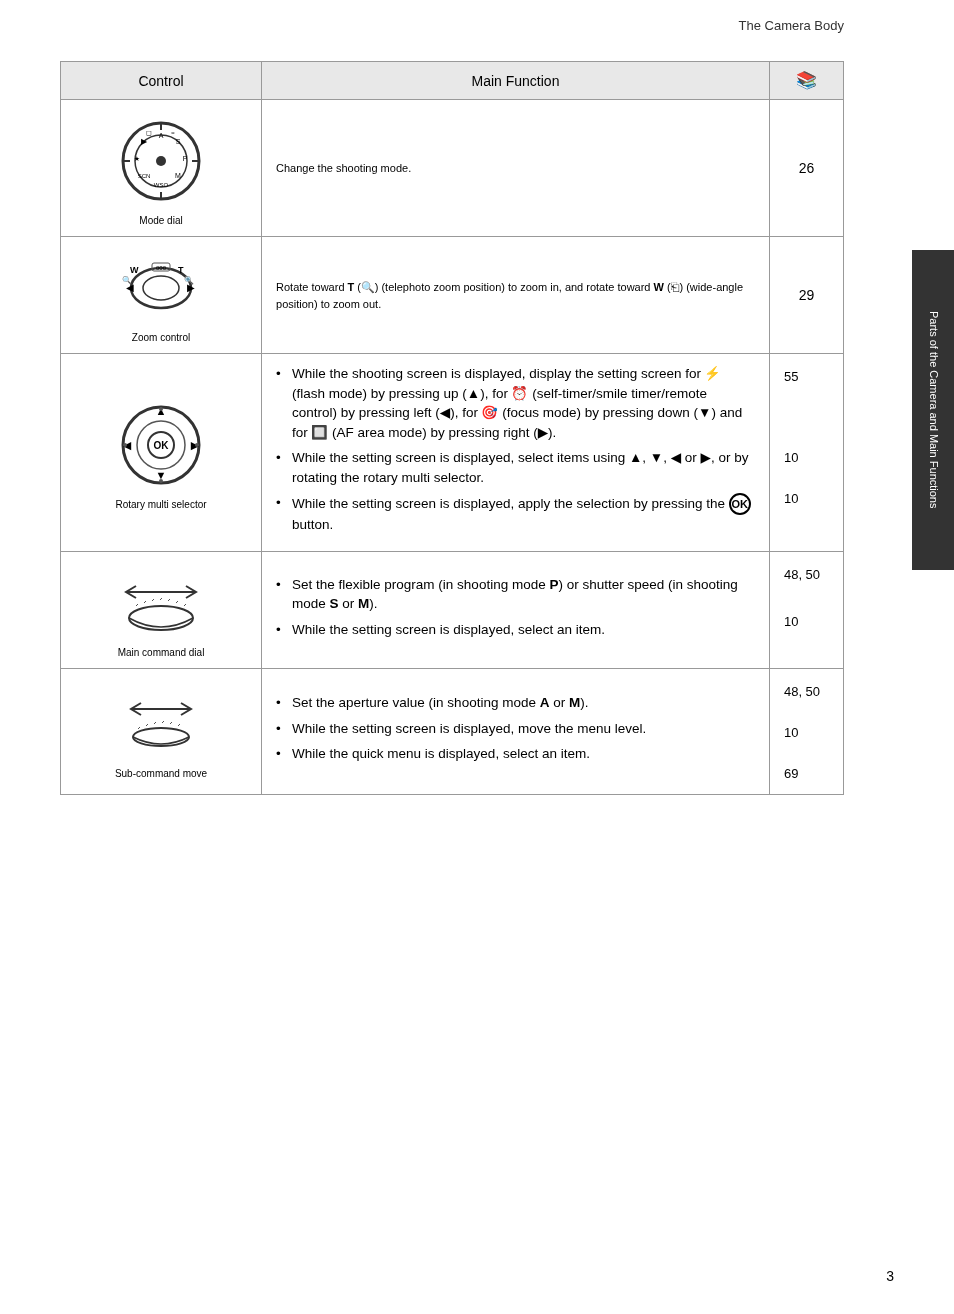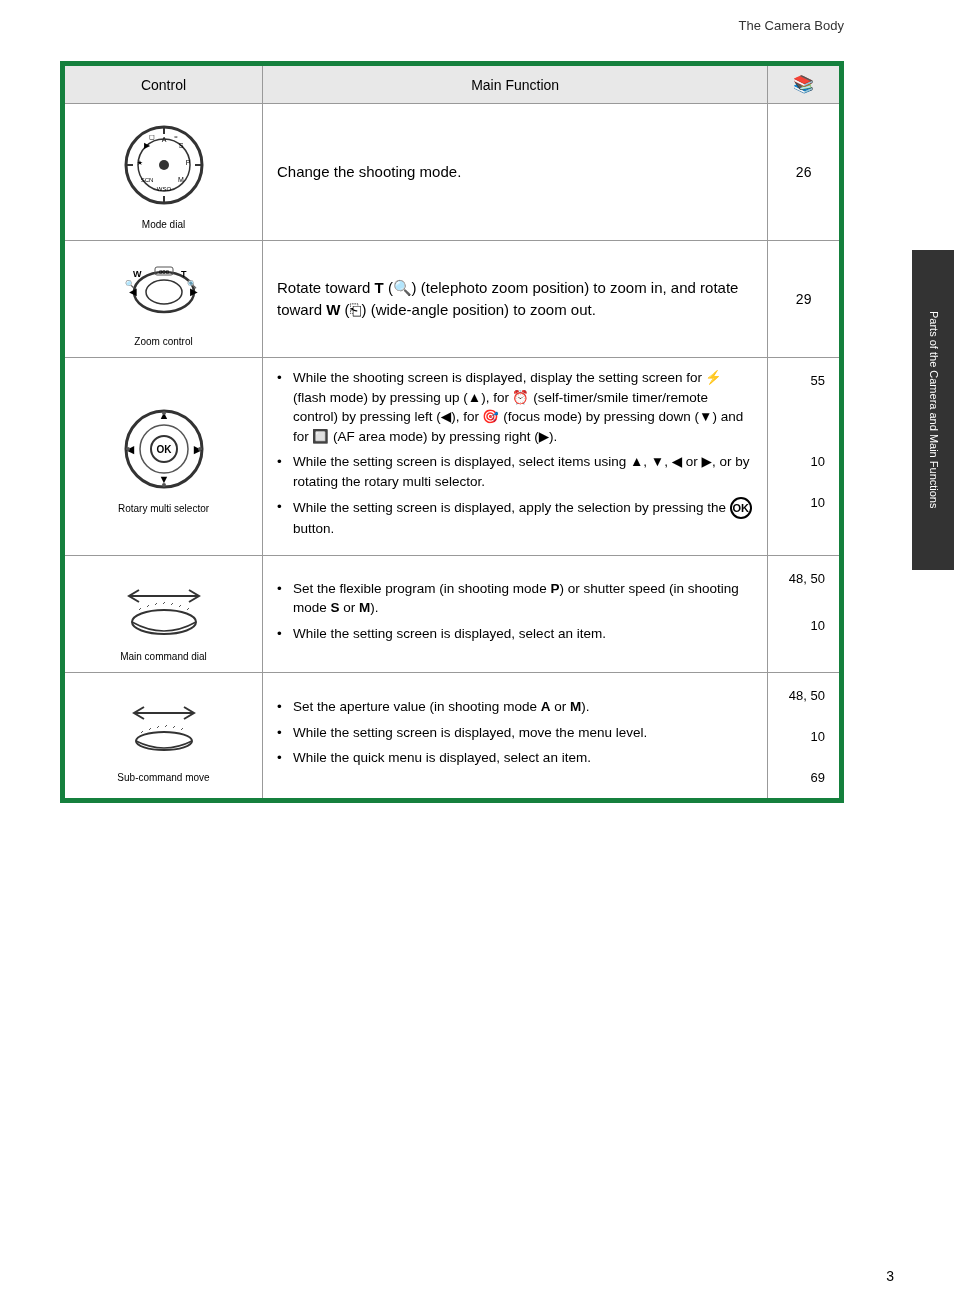--- a/index.html
+++ b/index.html
@@ -32,21 +32,21 @@
 
     .section-title {
       font-size: 16px;
       font-weight: bold;
       margin-bottom: 12px;
     }
 
     table {
       width: 100%;
       border-collapse: collapse;
-      border: 5px solid #15803d;
+      border: 1px solid #15803d;
     }
 
     thead th {
       background: #e8e8e8;
       border: 1px solid #999;
       padding: 8px 12px;
       font-size: 14px;
       font-weight: normal;
       text-align: center;
     }
@@ -104,21 +104,21 @@
     }
 
     .page-ref {
       font-size: 14px;
       text-align: center;
     }
 
     
     .ref-cell-multi {
       vertical-align: top;
-      text-align: right;
+      text-align: left;
       padding-top: 12px;
     }
 
     .ref-row {
       padding: 3px 0;
       font-size: 13px;
     }
 
     
     .side-tab {
@@ -142,21 +142,21 @@
 
     
     .page-number {
       position: absolute;
       bottom: 30px;
       right: 60px;
       font-size: 14px;
     }
 
     .function-text {
-      font-size: 15px;
+      font-size: 11px;
       line-height: 1.5;
     }
 
     .ok-circle {
       display: inline-block;
       border: 2px solid #000;
       border-radius: 50%;
       width: 22px;
       height: 22px;
       line-height: 18px;

